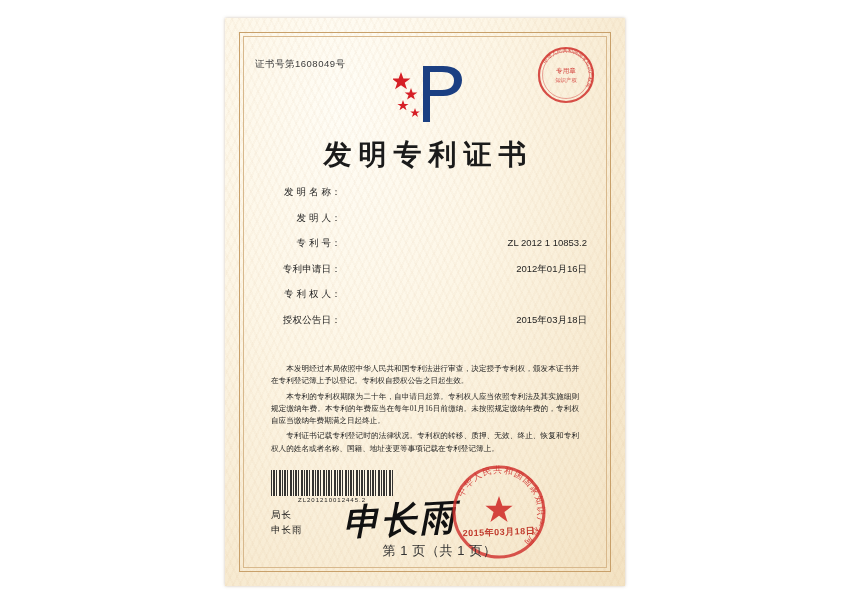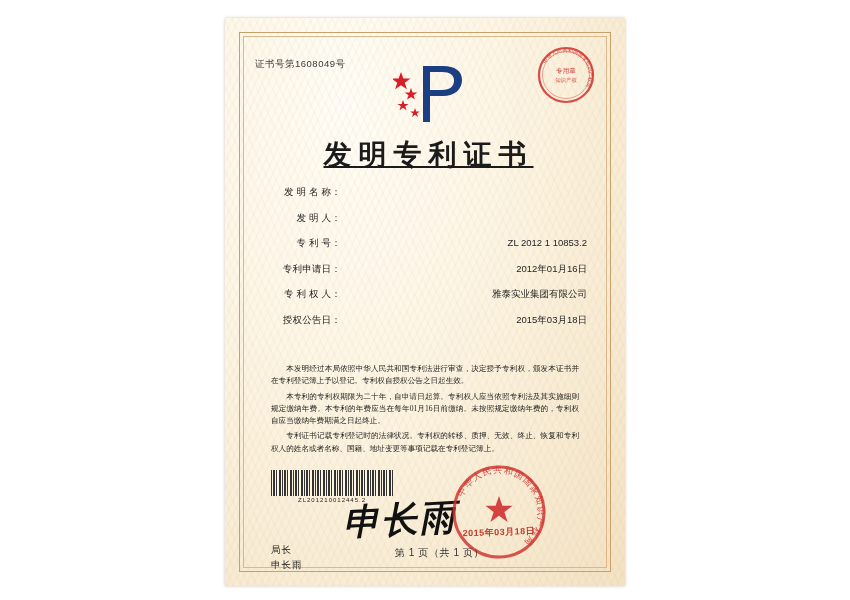--- a/index.html
+++ b/index.html
@@ -95,21 +95,20 @@
     left: 0;
     right: 0;
     top: 118px;
     text-align: center;
     font-family: "DejaVu Sans", sans-serif;
     font-size: 28px;
     font-weight: bold;
     letter-spacing: 7px;
     color: #1b1b1b;
     text-indent: 7px;
-    text-decoration: underline;
   }
 
   
   .fields {
     position: absolute;
     left: 42px;
     top: 168px;
     width: 320px;
     text-align: right;
   }
@@ -173,21 +172,20 @@
 
   
   .sig-block {
     position: absolute;
     left: 46px;
     top: 490px;
     font-size: 9.5px;
     color: #1c1c1c;
     line-height: 1.55;
     letter-spacing: 1px;
-    margin-top: 35px;
   }
   .sig-hand {
     position: absolute;
     left: 118px;
     top: 478px;
     font-family: "DejaVu Serif", serif;
     font-size: 36px;
     font-style: italic;
     font-weight: bold;
     color: #111;
@@ -217,21 +215,21 @@
     transform: rotate(-2deg);
   }
 
   
   .page-footer {
     position: absolute;
     left: 0;
     right: 4px;
     bottom: 26px;
     text-align: center;
-    font-size: 10px;
+    font-size: 13px;
     color: #333;
     letter-spacing: 0.6px;
     margin-left: 33px;
   }
 </style>
 </head>
 <body>
 
 <div id="page">
 
@@ -281,21 +279,20 @@
       <div class="field-row">
         <span class="field-label">专 利 号：</span>
         <span class="field-value">ZL 2012 1 10853.2</span>
       </div>
       <div class="field-row">
         <span class="field-label">专利申请日：</span>
         <span class="field-value">2012年01月16日</span>
       </div>
       <div class="field-row">
         <span class="field-label">专 利 权 人：</span>
-        <span class="field-value">雅泰实业集团有限公司</span>
       </div>
       <div class="field-row">
         <span class="field-label">授权公告日：</span>
         <span class="field-value">2015年03月18日</span>
       </div>
     </div>
 
     <div class="body-text">
       <p>本发明经过本局依照中华人民共和国专利法进行审查，决定授予专利权，颁发本证书并在专利登记簿上予以登记。专利权自授权公告之日起生效。</p>
       <p>本专利的专利权期限为二十年，自申请日起算。专利权人应当依照专利法及其实施细则规定缴纳年费。本专利的年费应当在每年01月16日前缴纳。未按照规定缴纳年费的，专利权自应当缴纳年费期满之日起终止。</p>

